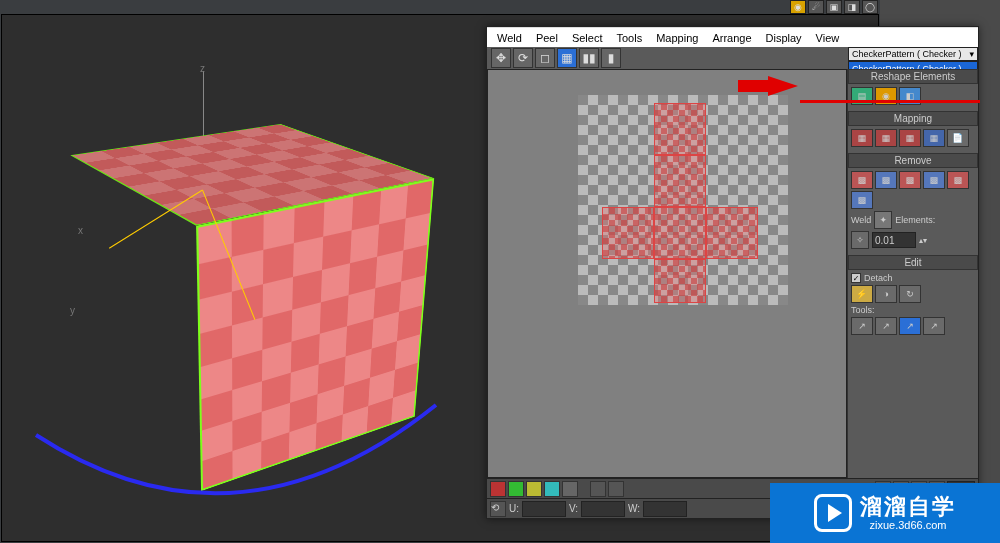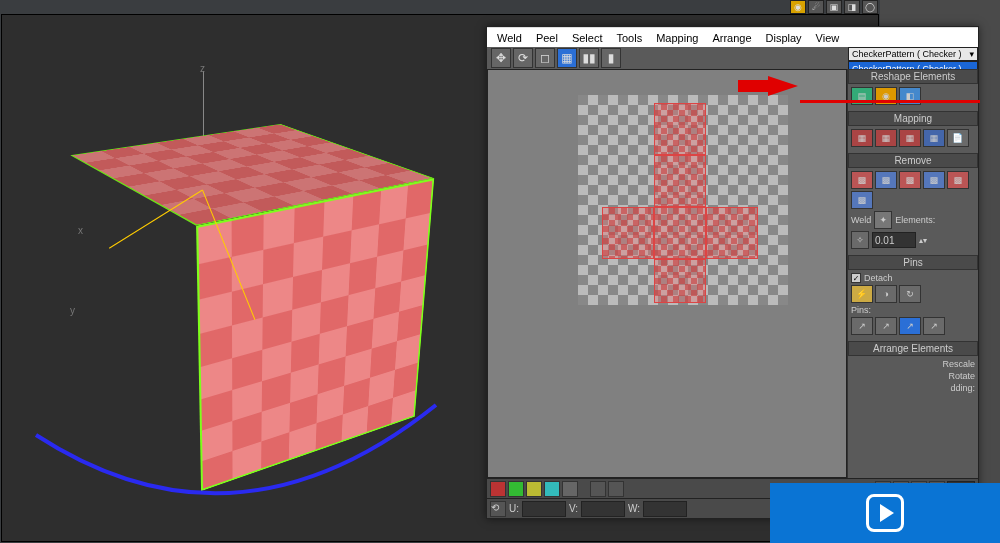--- a/index.html
+++ b/index.html
@@ -198,42 +198,34 @@
             <span>Elements:</span>
           </div>
           <div style="width:100%; display:flex; align-items:center; gap:3px;">
             <div class="ricon" style="width:18px;">✧</div>
             <input class="numfield" value="0.01" style="">
             <span style="font-size:8px">▴▾</span>
           </div>
         </div>
       </div>
       <div class="rollout">
-        <div class="rollout-head">Pins</div>
+        <div class="rollout-head">Edit</div>
         <div class="rollout-body">
           <div style="width:100%; font-size:9px; display:flex; align-items:center; gap:3px;">
             <span style="width:10px;height:10px;background:#ccc;border:1px solid #333;display:inline-flex;align-items:center;justify-content:center;font-size:8px;color:#000">✓</span>
             <span>Detach</span>
           </div>
           <div class="ricon" style="background:#ca4;">⚡</div>
           <div class="ricon">◑</div>
           <div class="ricon">↻</div>
-          <div style="width:100%; font-size:9px;">Pins:</div>
+          <div style="width:100%; font-size:9px;">Tools:</div>
           <div class="ricon">↗</div>
           <div class="ricon">↗</div>
           <div class="ricon" style="background:#2b6fd6;">↗</div>
           <div class="ricon">↗</div>
-        </div>
-      </div>
-      <div class="rollout">
-        <div class="rollout-head">Arrange Elements</div>
-        <div class="rollout-body" style="font-size:9px; flex-direction:column; align-items:flex-end;">
-          <span>Rescale</span>
-          <span>Rotate</span>
-          <span>dding:</span>
         </div>
       </div>
     </div>
   </div>
 
   <div class="bottom-bar1">
     <div class="sq" style="background:#b33"></div>
     <div class="sq" style="background:#3b3"></div>
     <div class="sq" style="background:#bb3"></div>
     <div class="sq" style="background:#3bb"></div>
@@ -267,13 +259,17 @@
     <div class="sq" style="background:#555"></div>
   </div>
 </div>
 
 <div class="arrow-tail"></div>
 <div class="arrow"></div>
 <div class="redbar"></div>
 
 <div class="watermark">
   <div class="play"></div>
+  <div class="wm-text">
+    <div class="wm-big">溜溜自学</div>
+    <div class="wm-small">zixue.3d66.com</div>
+  </div>
 </div>
 
 </body></html>

